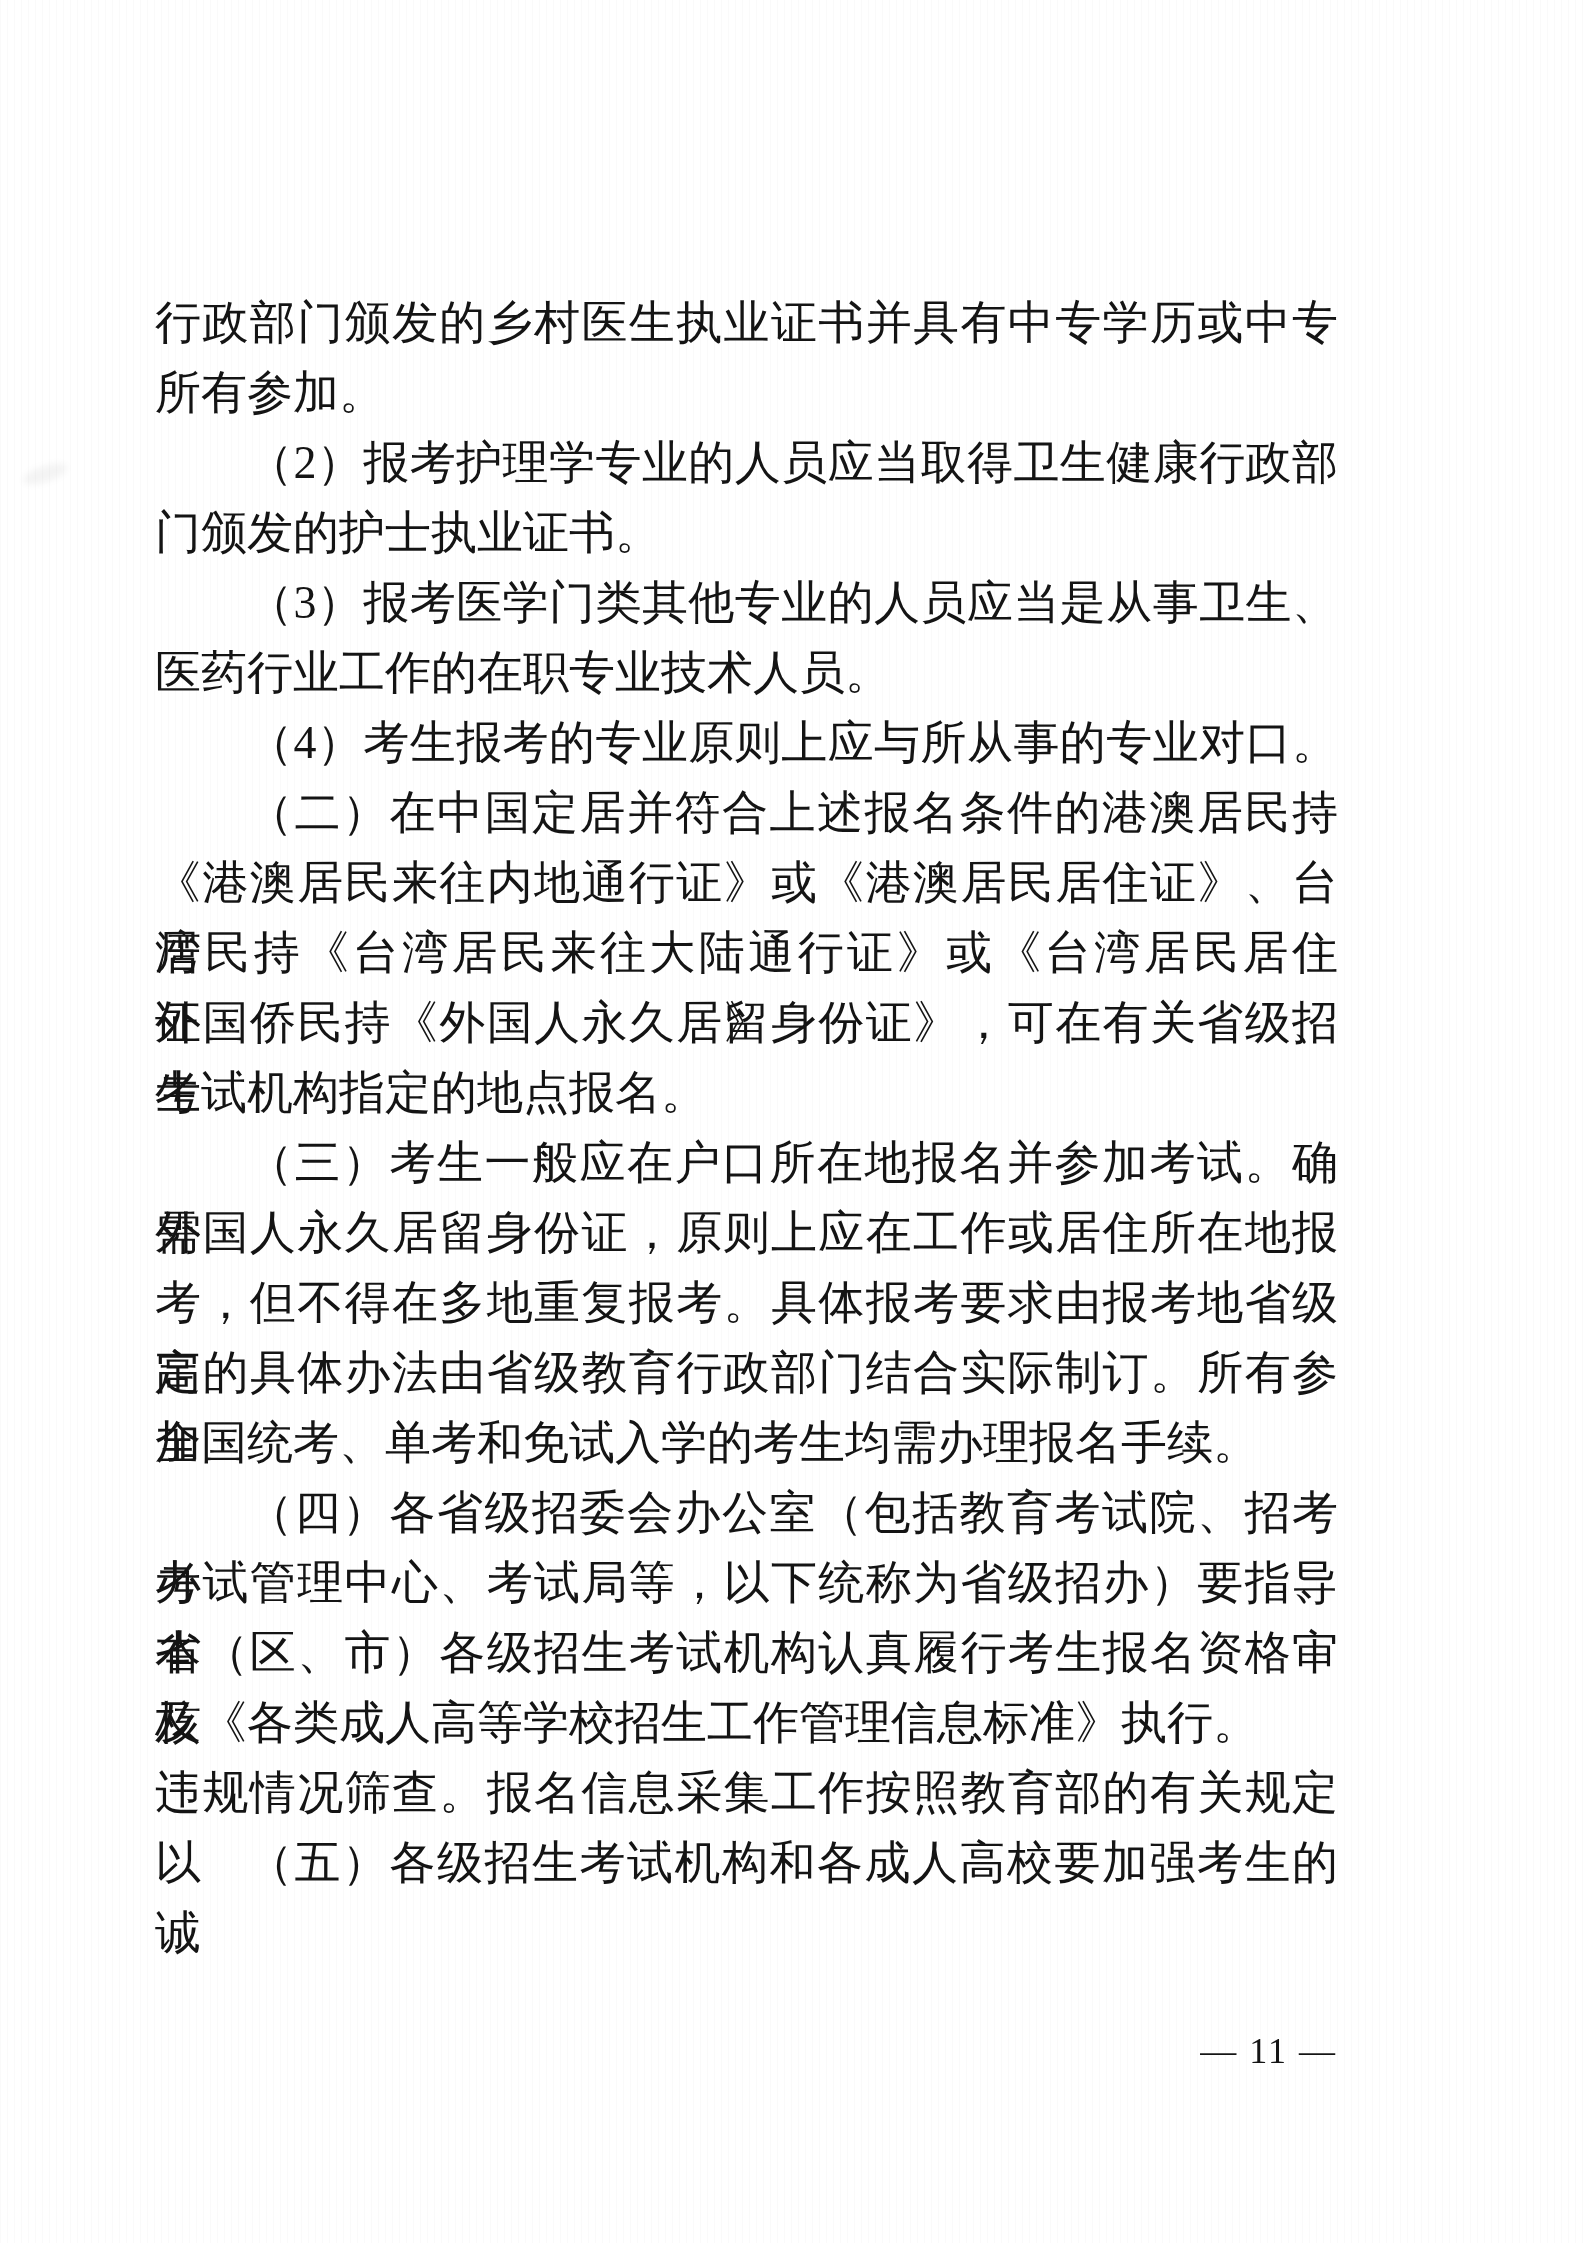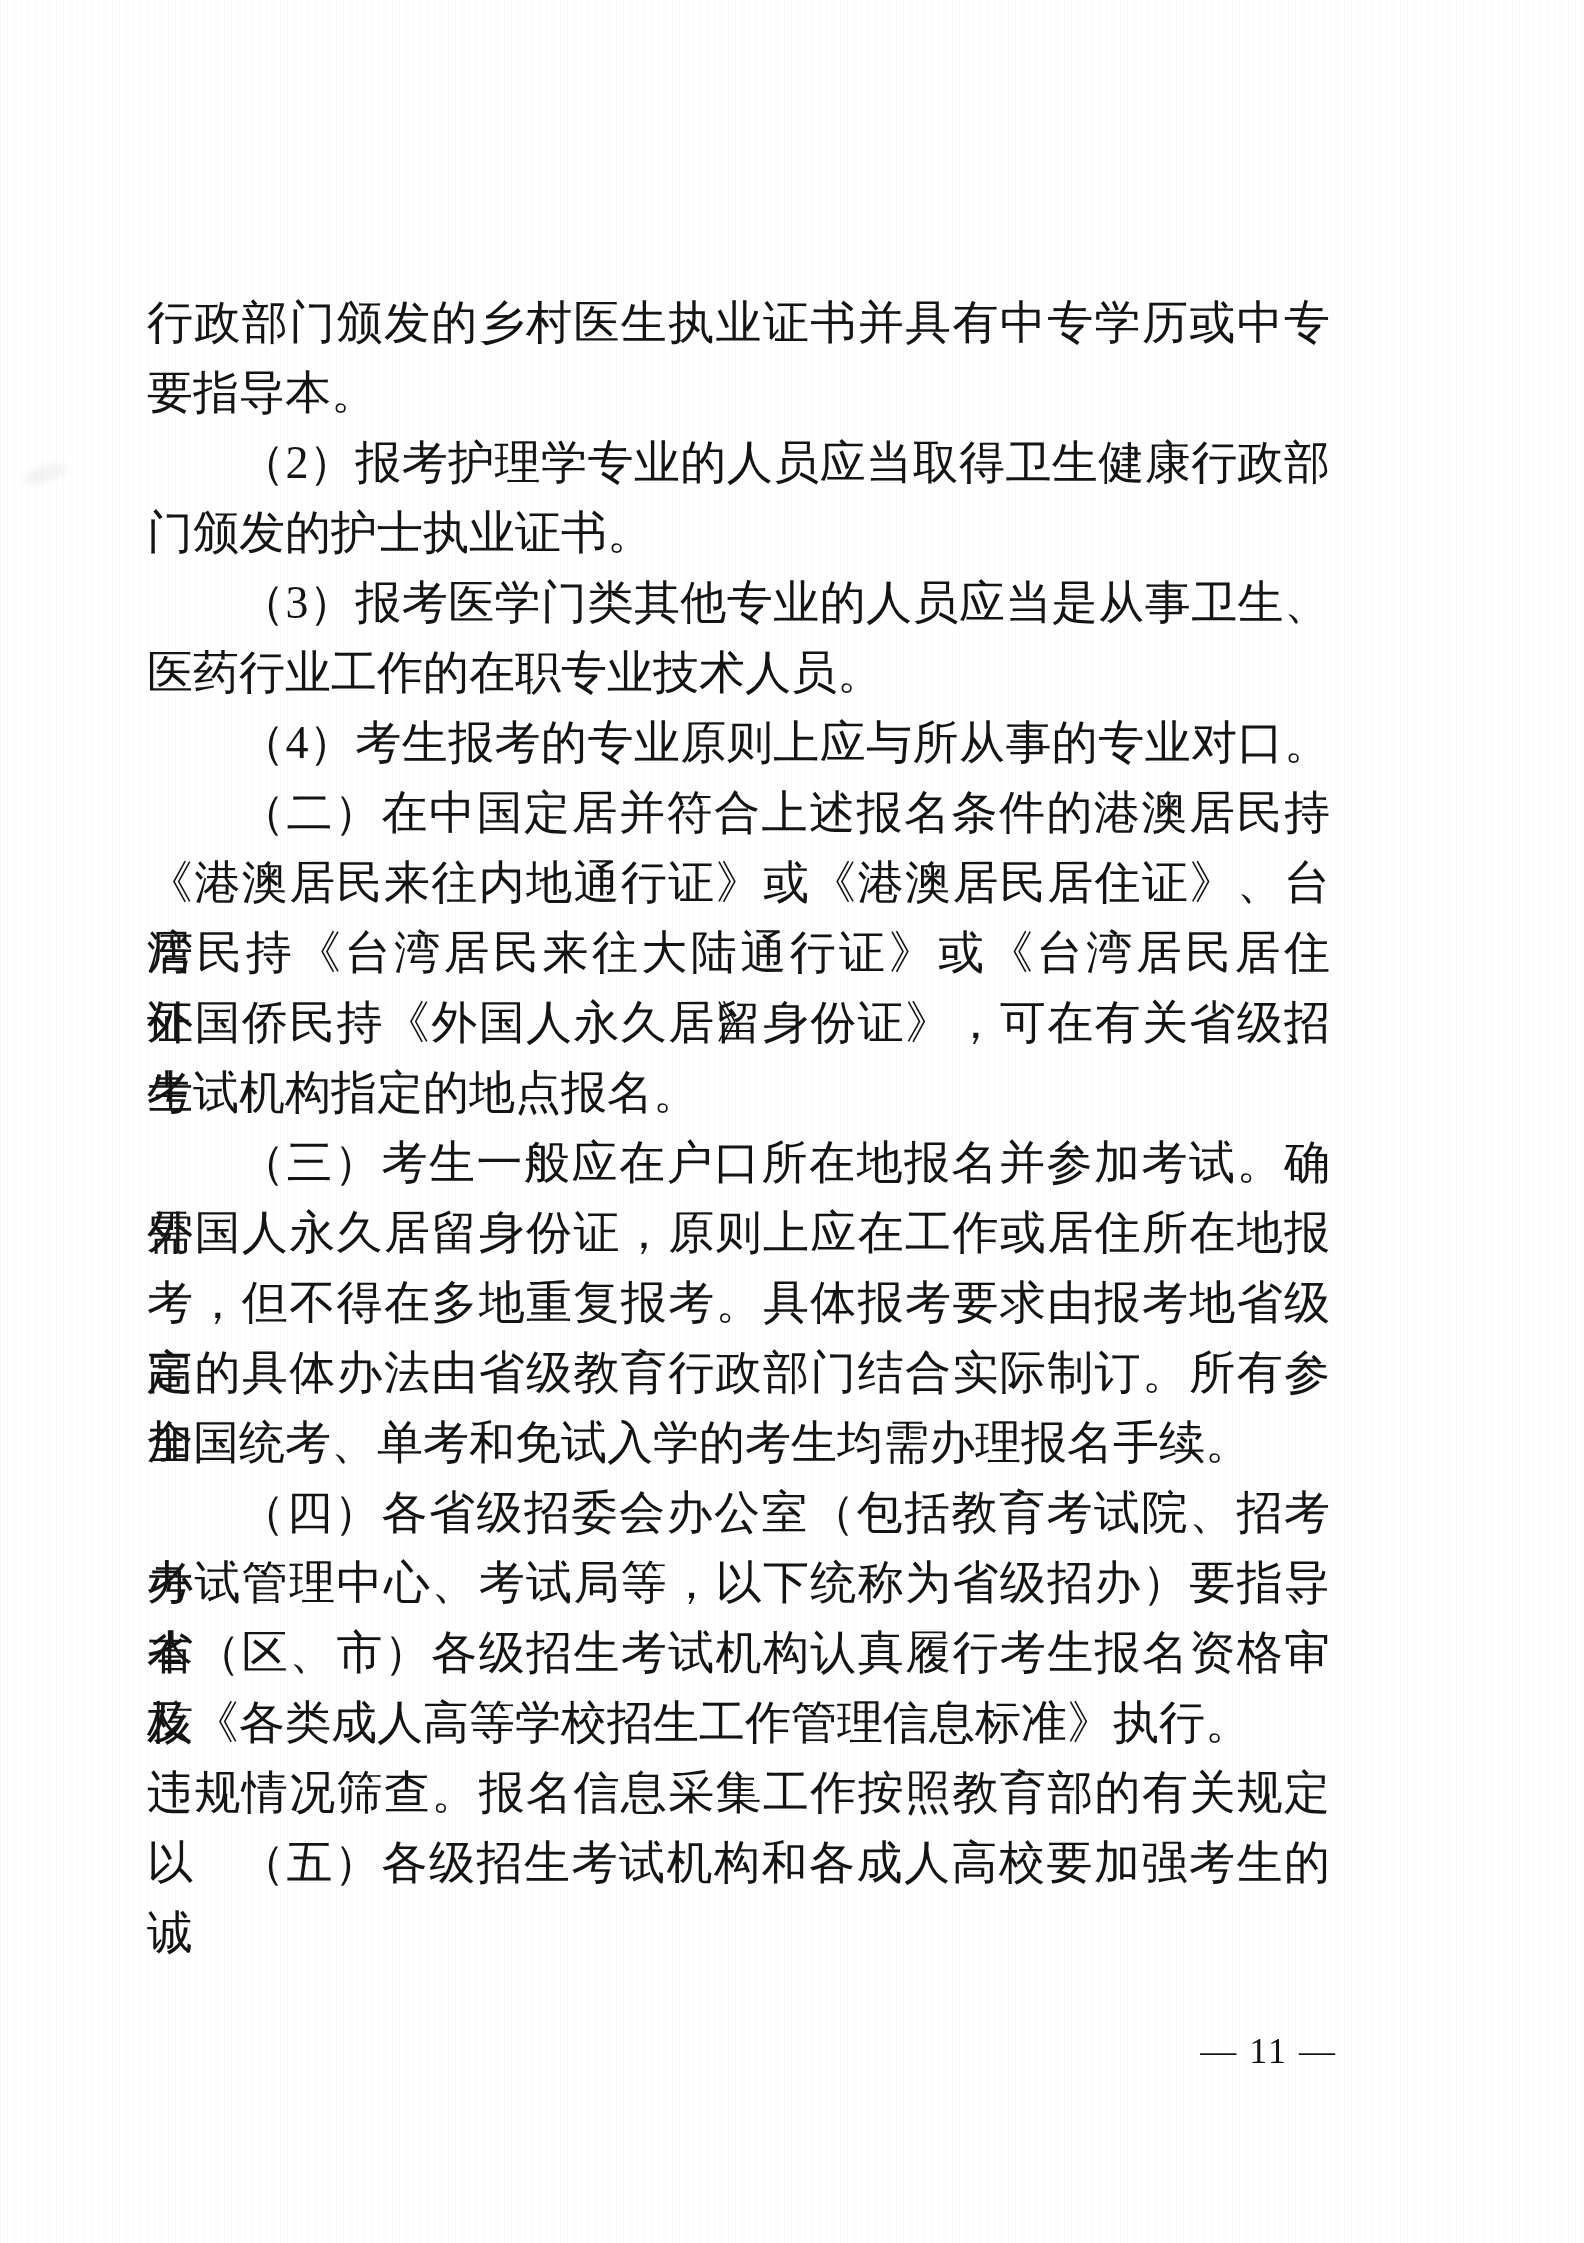--- a/index.html
+++ b/index.html
@@ -31,21 +31,21 @@
     top: 466px;
     width: 46px;
     height: 16px;
     background: rgba(0,0,0,0.045);
     border-radius: 50%;
     transform: rotate(-18deg);
     filter: blur(3px);
   }
   .textblock {
     position: absolute;
-    left: 147px;
+    left: 155px;
     top: 288px;
     width: 1183px;
     color: #141414;
     font-size: 46px;
     line-height: 70px;
   }
   .line {
     height: 70px;
   }
   .line.full {
@@ -67,21 +67,21 @@
   }
 </style>
 </head>
 <body>
 
 <div class="scan-texture"></div>
 <div class="scan-smudge"></div>
 
 <div class="textblock">
   <div class="line full">行政部门颁发的乡村医生执业证书并具有中专学历或中专</div>
-  <div class="line">要指导本。</div>
+  <div class="line">所有参加。</div>
   <div class="line full indent">（2）报考护理学专业的人员应当取得卫生健康行政部</div>
   <div class="line">门颁发的护士执业证书。</div>
   <div class="line full indent">（3）报考医学门类其他专业的人员应当是从事卫生、</div>
   <div class="line">医药行业工作的在职专业技术人员。</div>
   <div class="line full indent">（4）考生报考的专业原则上应与所从事的专业对口。</div>
   <div class="line full indent">（二）在中国定居并符合上述报名条件的港澳居民持</div>
   <div class="line full">《港澳居民来往内地通行证》或《港澳居民居住证》、台湾</div>
   <div class="line full">居民持《台湾居民来往大陆通行证》或《台湾居民居住证》、</div>
   <div class="line full">外国侨民持《外国人永久居留身份证》，可在有关省级招生</div>
   <div class="line">考试机构指定的地点报名。</div>

